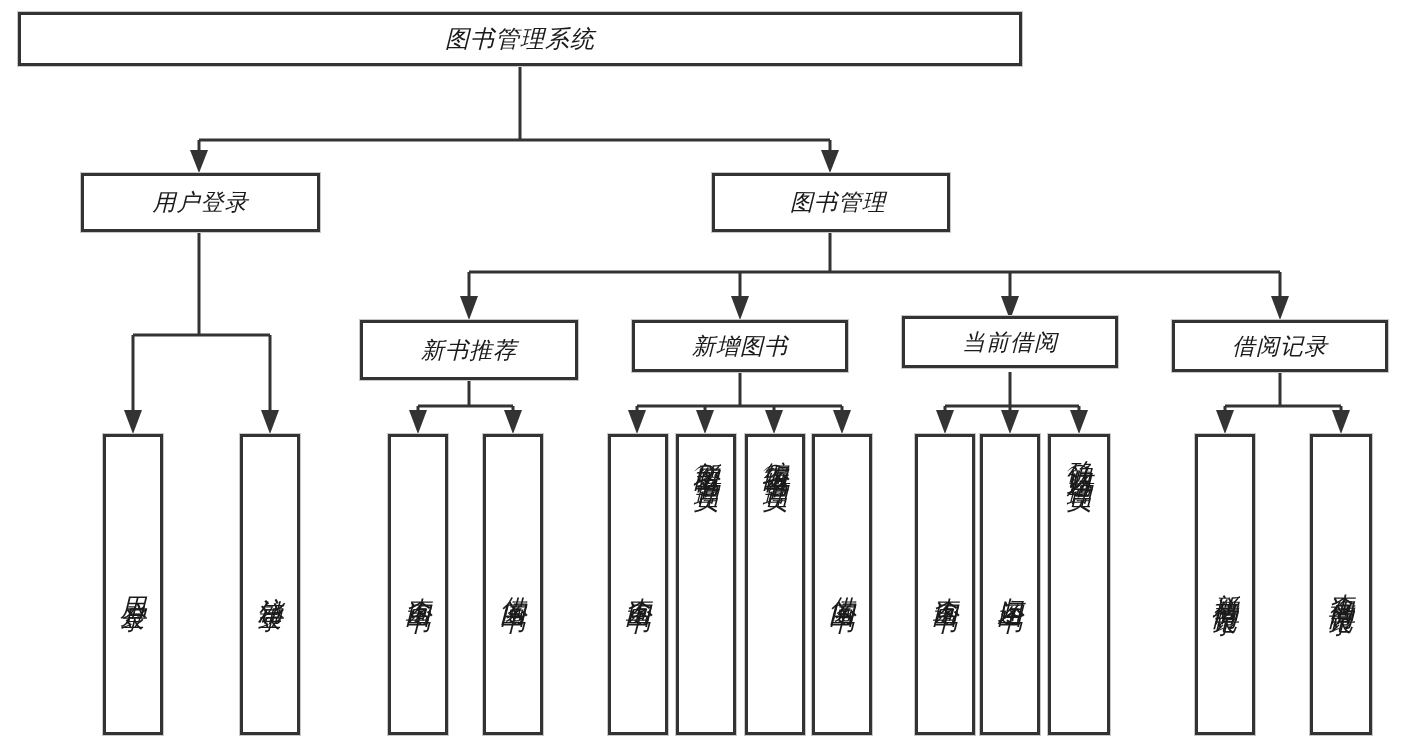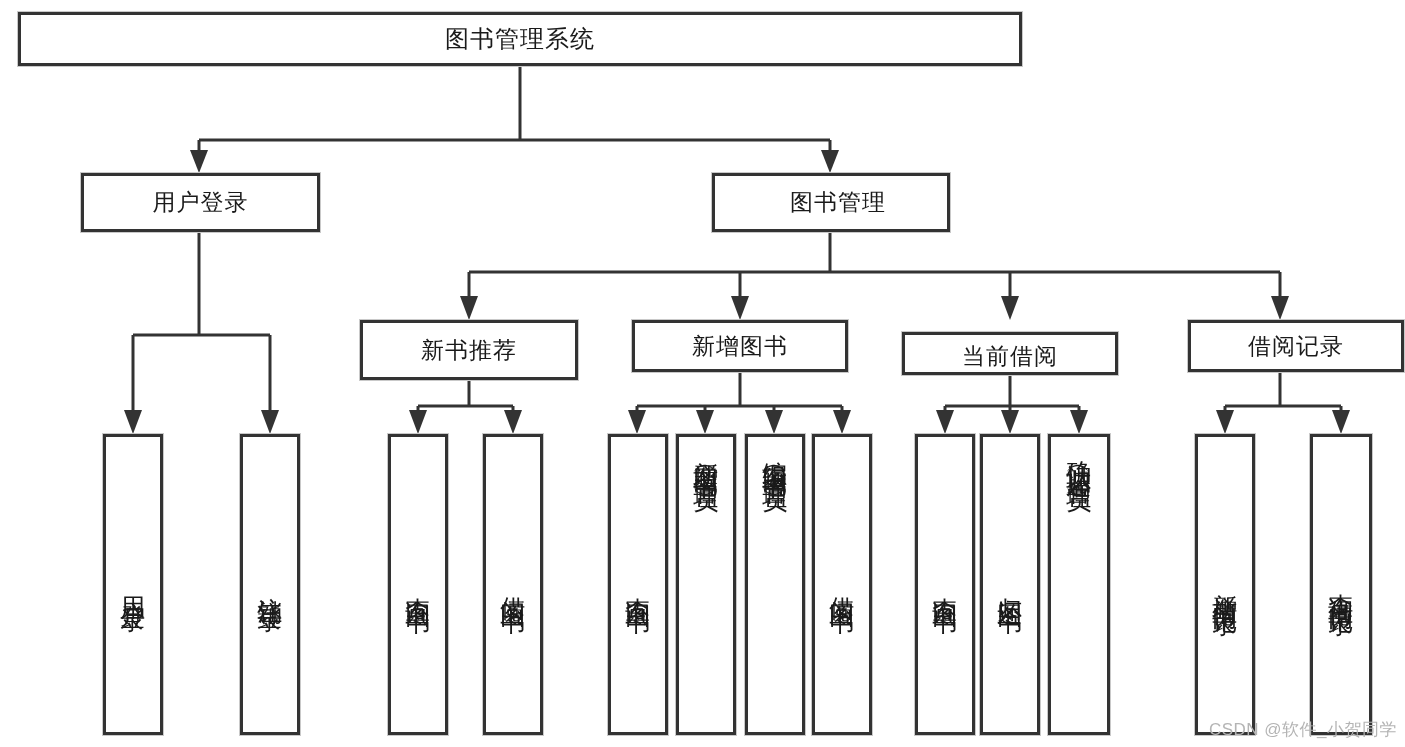--- a/index.html
+++ b/index.html
@@ -1,21 +1,21 @@
 <!DOCTYPE html>
 <html><head>
 <meta charset="utf-8">
 <title>图书管理系统 功能结构图</title>
 <style>
   html,body{margin:0;padding:0;background:#ffffff;}
   body{
     font-family:"Liberation Sans","DejaVu Sans",sans-serif;
     width:1405px;height:747px;overflow:hidden;position:relative;
   }
-  #diagram-root{position:relative;width:1405px;height:747px;background:#fff;}
+  #diagram-root{position:relative;width:1405px;height:747px;background:#fff;font-style:italic;}
 
   
   svg.connectors{position:absolute;left:0;top:0;width:1405px;height:747px;}
   svg.connectors line, svg.connectors path{stroke:#333333;stroke-width:3;fill:none;}
   svg.connectors polygon{fill:#333333;}
 
   
   .node{
     position:absolute;box-sizing:border-box;
     background:#ffffff;border:3px solid #333333;
@@ -126,24 +126,24 @@
   <div class="node horiz" style="left:712px;top:173px;width:238px;height:59px;padding-left:14px;">
     <span>图书管理</span>
   </div>
 
   <div class="node horiz" style="left:360px;top:320px;width:218px;height:60px;">
     <span>新书推荐</span>
   </div>
   <div class="node horiz" style="left:632px;top:320px;width:216px;height:52px;">
     <span>新增图书</span>
   </div>
-  <div class="node horiz" style="left:902px;top:332px;width:216px;height:43px;align-items:flex-end;">
+  <div class="node horiz" style="left:902px;top:316px;width:216px;height:52px;">
     <span>当前借阅</span>
   </div>
-  <div class="node horiz" style="left:1172px;top:320px;width:216px;height:52px;margin-left:16px;">
+  <div class="node horiz" style="left:1172px;top:320px;width:216px;height:52px;">
     <span>借阅记录</span>
   </div>
 
   <div class="node leaf short" style="left:103px;top:434px;width:60px;height:301px;">
     <span class="vtext">用户登录</span>
   </div>
   <div class="node leaf short" style="left:240px;top:434px;width:60px;height:301px;">
     <span class="vtext">注销登录</span>
   </div>
 
@@ -177,14 +177,13 @@
     <span class="vtext">确认归还（管理员）</span>
   </div>
 
   <div class="node leaf short" style="left:1195px;top:434px;width:60px;height:301px;">
     <span class="vtext">新增借阅记录</span>
   </div>
   <div class="node leaf short" style="left:1310px;top:434px;width:62px;height:301px;">
     <span class="vtext">查询借阅记录</span>
   </div>
 
-  <div class="watermark">CSDN @软件_小贺同学</div>
 </div>
 
 </body></html>

